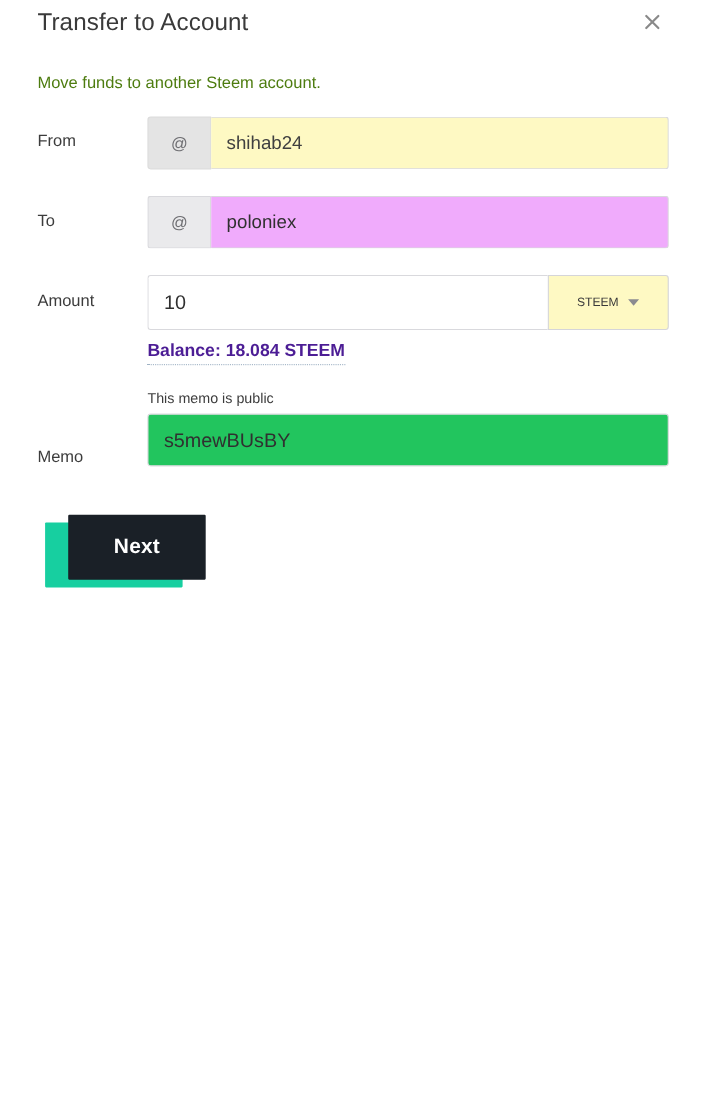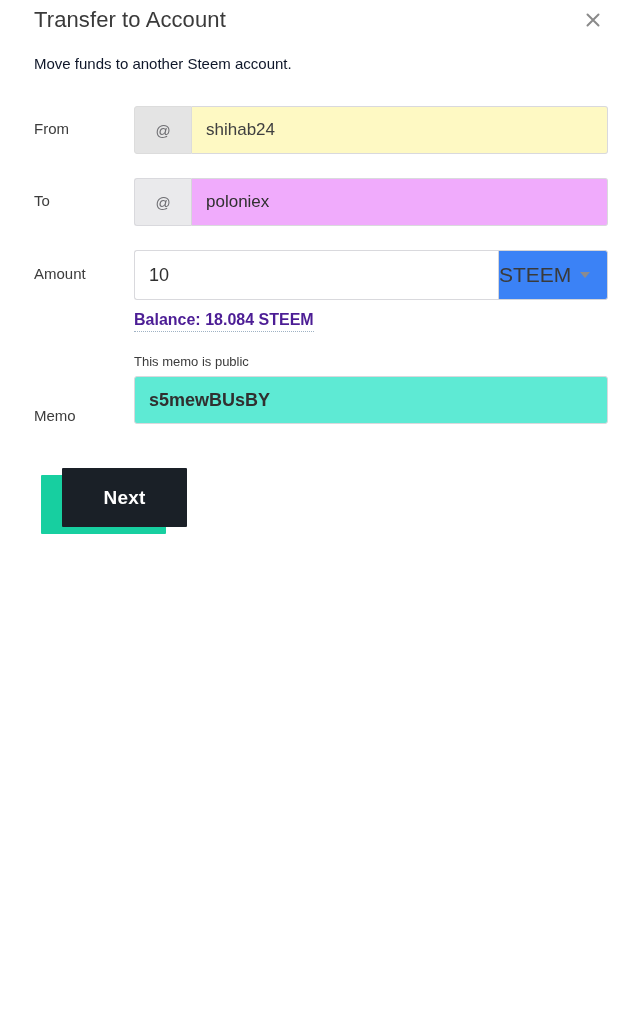--- a/index.html
+++ b/index.html
@@ -45,23 +45,23 @@
     cursor: pointer;
     background: none;
     border: none;
     padding: 0;
   }
   .close-button svg { display: block; }
 
   .dialog-subtitle {
     position: absolute;
     left: 34px;
-    top: 55px;
+    top: 67px;
     font-size: 15px;
-    color: #0f172a;
+    color: #4d7c0f;
     white-space: nowrap;
   }
 
   
   .field-label {
     position: absolute;
     left: 34px;
     font-size: 15px;
     color: #3c3c3c;
     white-space: nowrap;
@@ -137,28 +137,28 @@
     font-family: "Liberation Sans", sans-serif;
     font-size: 18px;
     color: #303030;
     padding: 0 0 0 14px;
     outline: none;
   }
 
   .currency-select {
     flex: 0 0 110px;
     width: 110px;
-    background: #3b82f6;
+    background: #fef9c3;
     border: 1px solid #d5d5d9;
     border-radius: 0 3px 3px 0;
     display: flex;
     align-items: center;
-    justify-content: flex-start;
+    justify-content: center;
     gap: 9px;
-    font-size: 21px;
+    font-size: 11px;
     color: #3a3a3a;
     cursor: pointer;
     user-select: none;
   }
   .caret {
     width: 0; height: 0;
     border-left: 5px solid transparent;
     border-right: 5px solid transparent;
     border-top: 6px solid #8b8b90;
   }
@@ -186,27 +186,26 @@
     font-size: 13px;
     color: #3c3c3c;
     white-space: nowrap;
   }
 
   .memo-input {
     flex: 1 1 auto;
     min-width: 0;
     border: 1px solid #d9d9dd;
     border-radius: 3px;
-    background: #5eead4;
+    background: #22c55e;
     font-family: "Liberation Sans", sans-serif;
     font-size: 18px;
     color: #303030;
     padding: 0 0 0 14px;
     outline: none;
-    font-weight: bold;
   }
 
   
   .next-wrap {
     position: absolute;
     left: 34px;
     top: 468px;
     width: 132px;
     height: 66px;
   }

